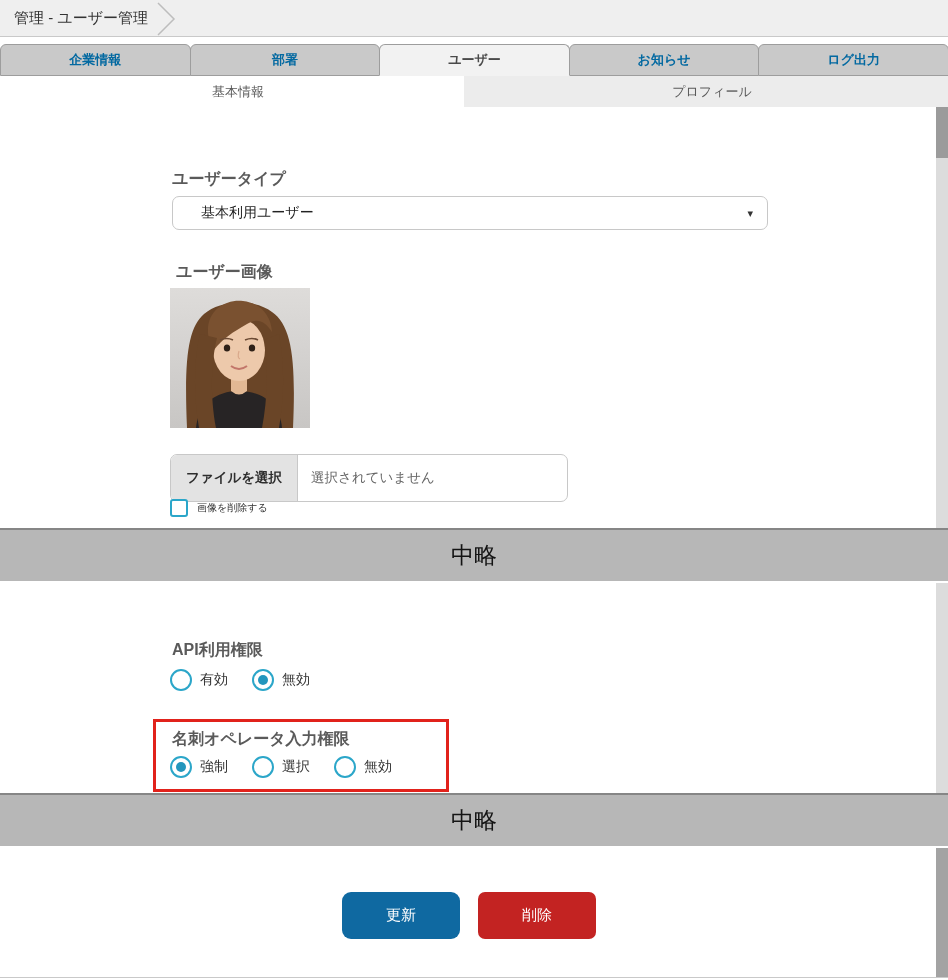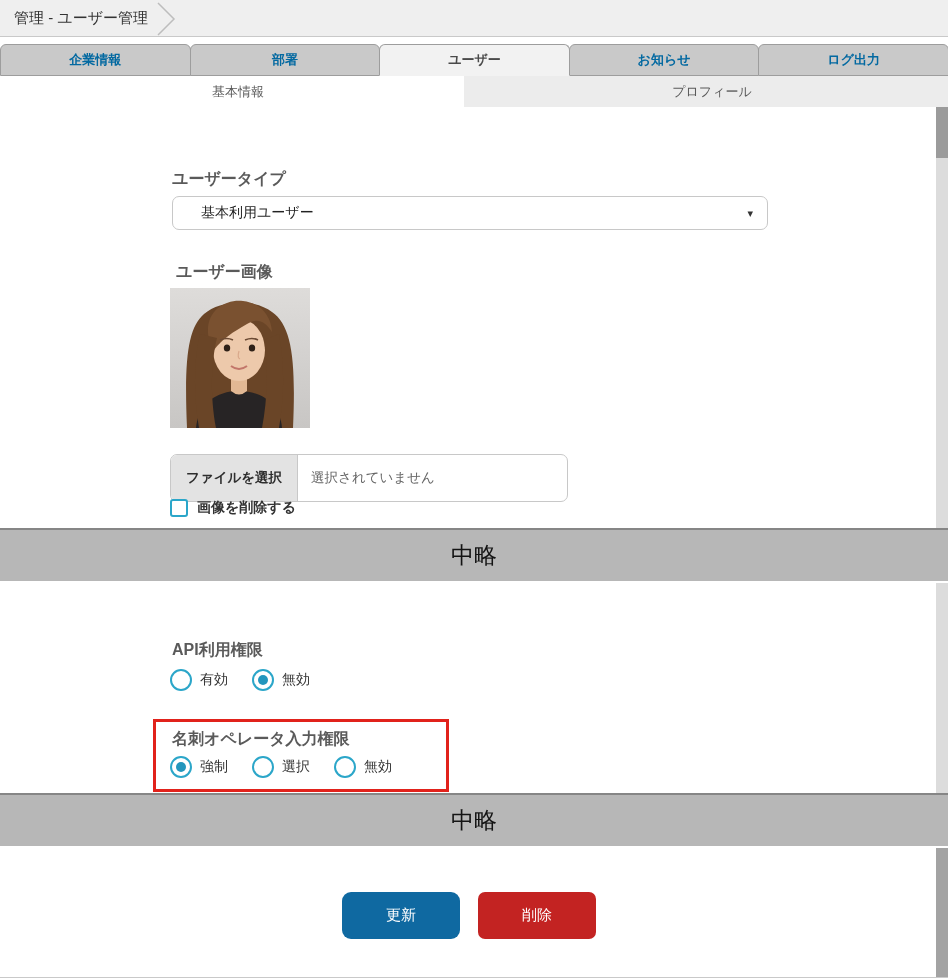--- a/index.html
+++ b/index.html
@@ -34,21 +34,21 @@
   .user-photo{position:absolute;left:170px;top:288px;width:140px;height:140px;display:block;}
   .file-box{position:absolute;left:170px;top:454px;width:398px;height:48px;
     box-sizing:border-box;border:1px solid #c8c8c8;border-radius:7px;background:#fff;
     display:flex;align-items:stretch;overflow:hidden;}
   .file-btn{background:#e3e3e3;border-right:1px solid #c8c8c8;padding:0 15px;
     display:flex;align-items:center;font-size:13.5px;font-weight:bold;color:#2e2e2e;cursor:pointer;}
   .file-status{display:flex;align-items:center;padding-left:13px;font-size:13.5px;color:#666;}
   .checkbox-row{position:absolute;left:170px;top:499px;display:flex;align-items:center;gap:9px;}
   .checkbox{width:18px;height:18px;box-sizing:border-box;border:2px solid #2ba6c9;
     border-radius:3px;background:#fff;cursor:pointer;}
-  .checkbox-row .cb-label{font-size:14px;color:#333;font-weight:bold;}
+  .checkbox-row .cb-label{font-size:10px;color:#333;}
   
   .band{position:absolute;left:0;width:948px;height:53px;background:#b7b7b7;
     border-top:2px solid #868686;box-sizing:border-box;display:flex;align-items:center;
     justify-content:center;font-size:23px;color:#141414;}
   .band.one{top:528px;}
   .band.two{top:793px;}
   
   .radio-row{position:absolute;display:flex;align-items:center;}
   .radio-group{display:flex;align-items:center;gap:8px;margin-right:24px;
     font-size:14px;color:#333;cursor:pointer;}

